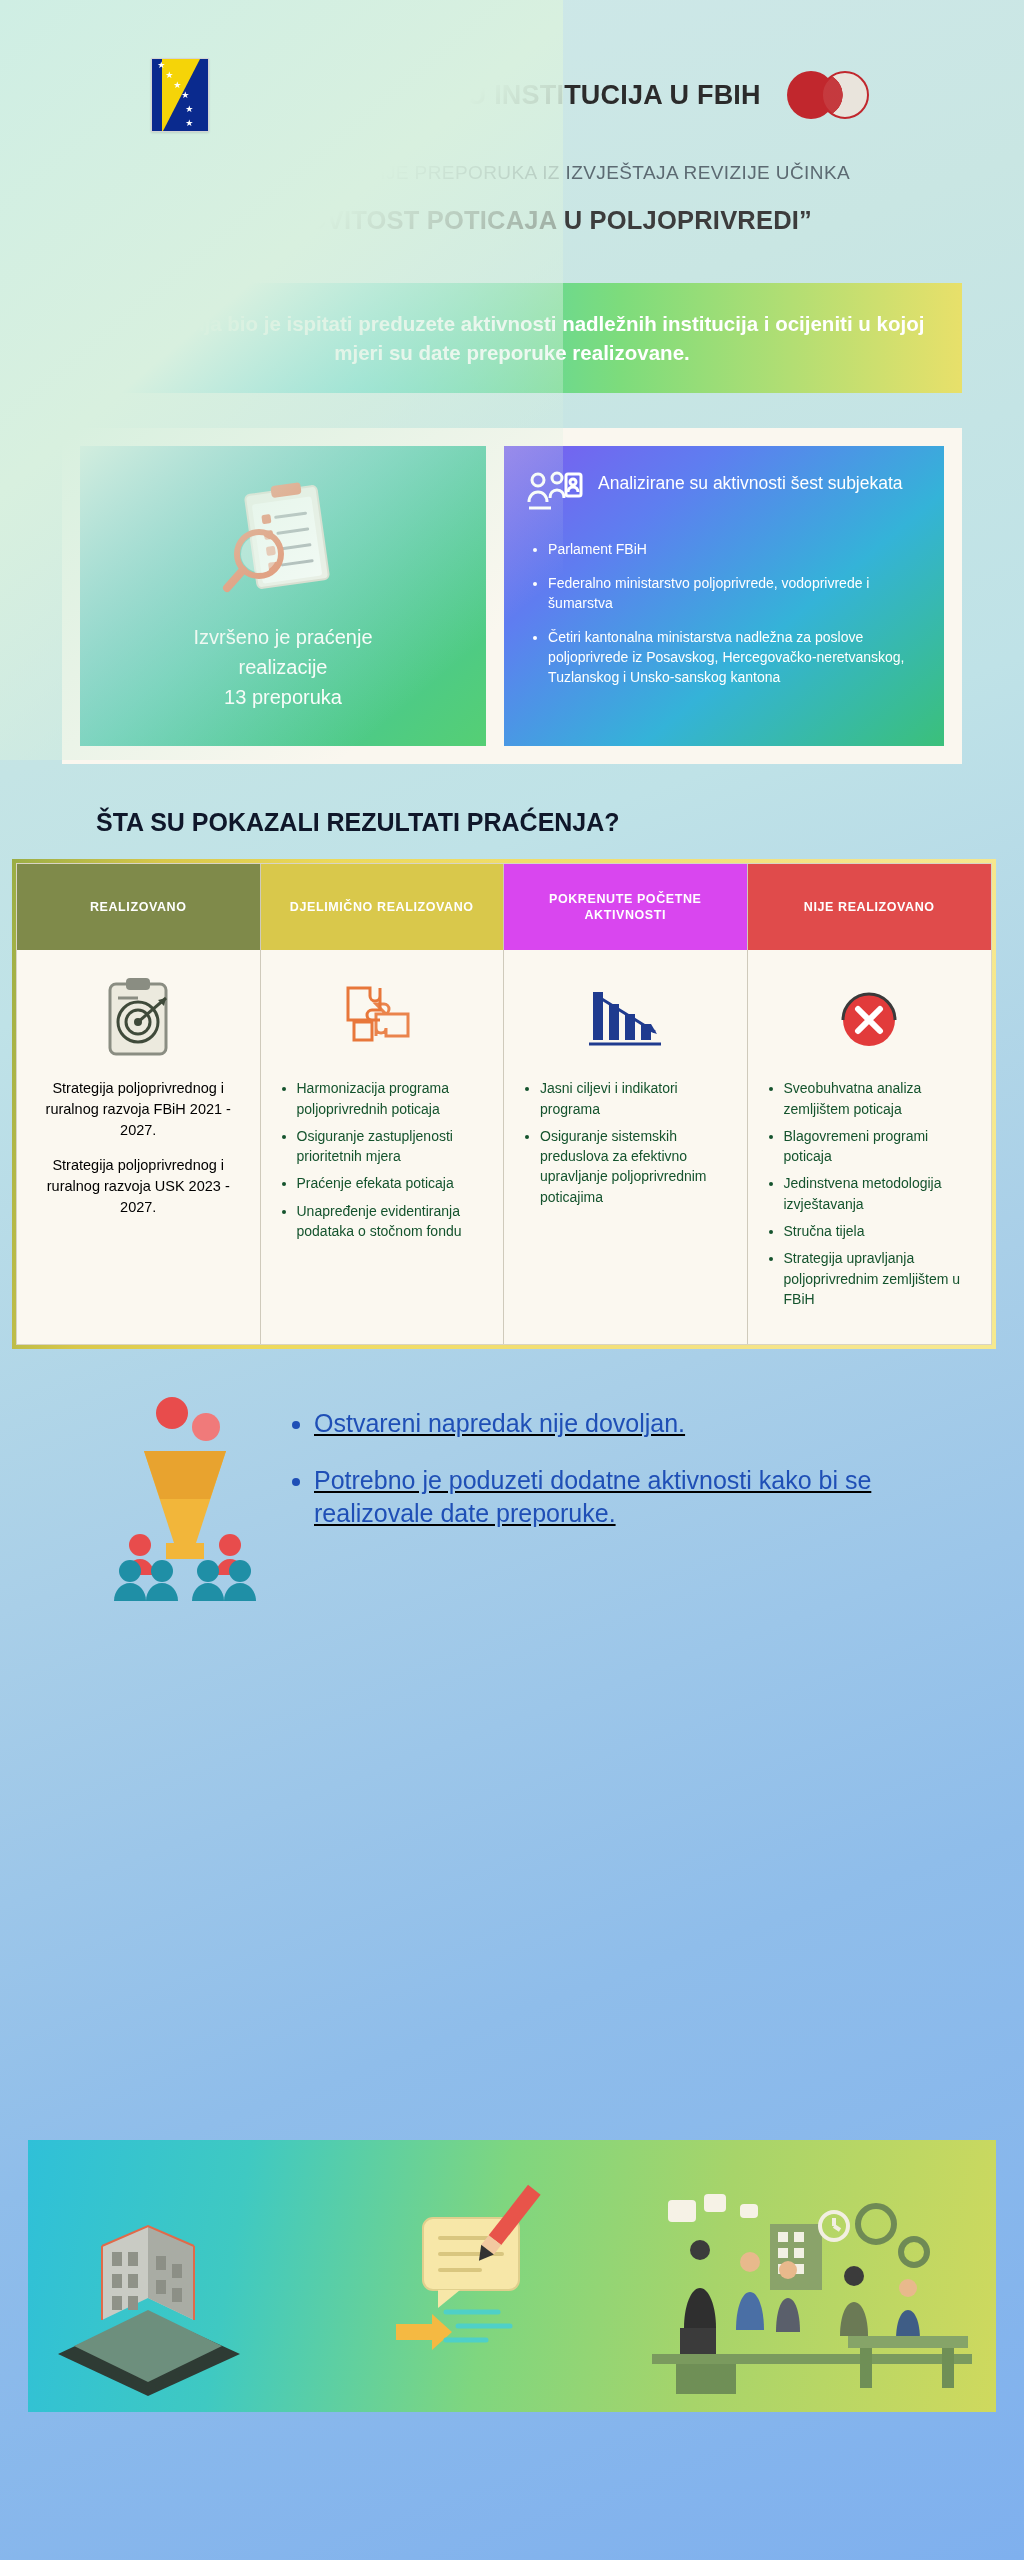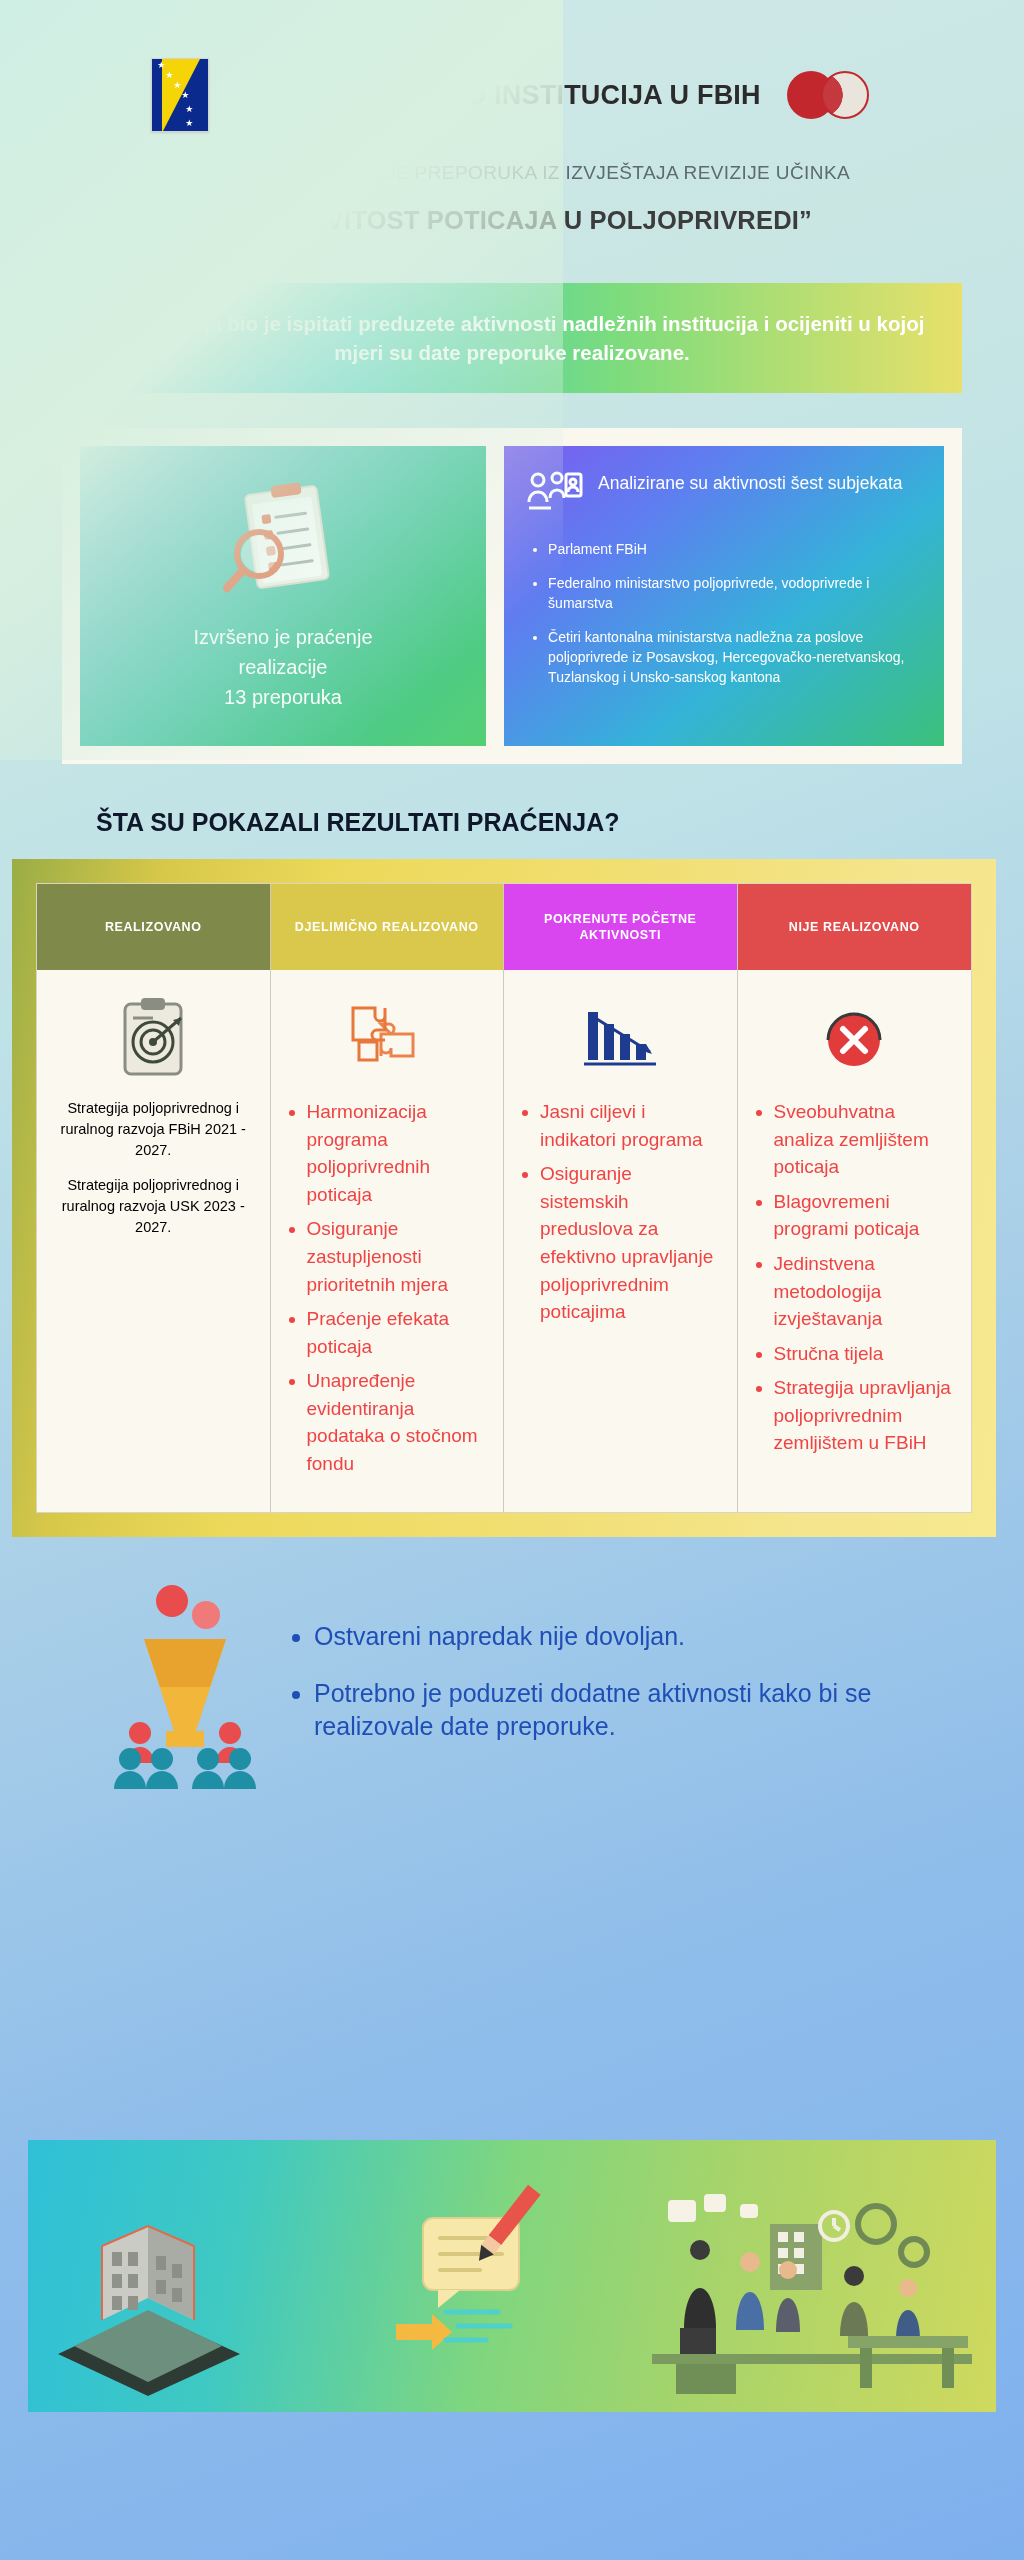--- a/index.html
+++ b/index.html
@@ -112,43 +112,44 @@
   
   .results-title {
     margin: 44px 0 0 96px;
     font-size: 25px; font-weight: bold; color: #0f172a;
   }
 
   
   .table-outer {
     margin: 22px 28px 0 12px;
     background: linear-gradient(100deg, #9aad45 0%, #d8c84a 14%, #ecd95a 30%, #f0dd6a 48%, #f2e07a 64%, #f5e58c 82%, #f6e98f 100%);
-    padding: 24px;
+    padding: 4px;
   }
   .table {
     display: flex; background: #fbf8f0;
     border: 1px solid #d9d4c4;
   }
   .col { flex: 1 1 25%; display: flex; flex-direction: column; border-right: 1px solid #cfcabb; }
   .col:last-child { border-right: none; }
   .col-head {
     height: 86px; display: flex; align-items: center; justify-content: center;
     text-align: center; color: #fff; font-size: 12.5px; font-weight: bold;
     letter-spacing: .6px; line-height: 1.28; padding: 0 10px;
   }
   .col-body { padding: 22px 16px 28px 16px; background: #fbf8f0; flex: 1; }
   .col-icon { height: 92px; display: flex; align-items: center; justify-content: center; margin-bottom: 14px; }
   .col-body p { font-size: 14.5px; line-height: 1.45; color: #000000; text-align: center; }
   .col-body ul { margin-left: 20px; }
-  .col-body li { font-size: 19px; line-height: 1.45; color: #ef4444; margin-bottom: 7px; list-style: disc; }
+  .col-body li { font-size: 14px; line-height: 1.45; color: #14532d; margin-bottom: 7px; list-style: disc; }
 
   
   .conclusion {
-    display: flex; align-items: center; gap: 36px;
+    display: flex; align-items: flex-start; gap: 36px;
     margin: 44px 62px 0 110px;
+    text-decoration: underline;
   }
   .podium { width: 150px; flex: none; }
   .conc-list { padding-top: 14px; }
   .conc-list li {
     list-style: disc; margin-left: 18px; margin-bottom: 24px;
     color: #1f4fb6; font-size: 25px; line-height: 1.32;
   }
 
   
   .footer-illu {

